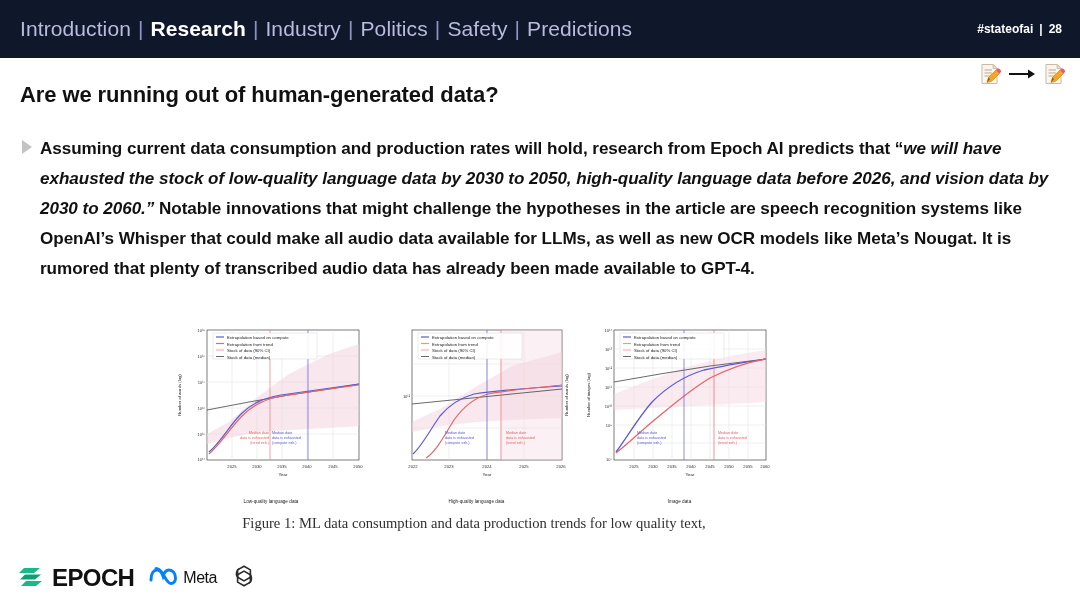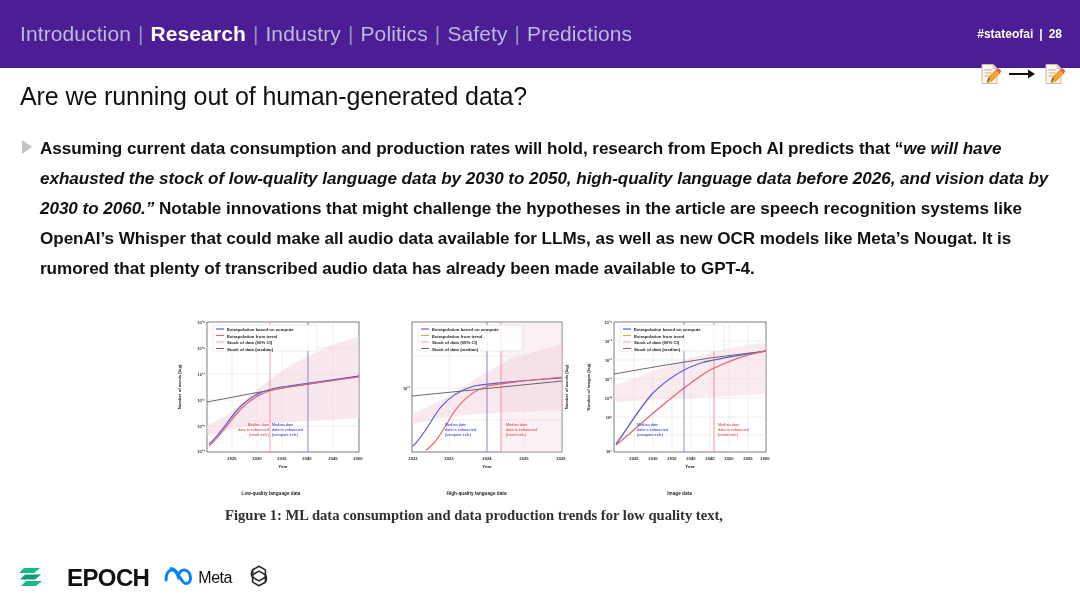--- a/index.html
+++ b/index.html
@@ -13,22 +13,22 @@
     font-family: "Liberation Sans", sans-serif;
     overflow: hidden;
     position: relative;
   }
 
   
   .navbar {
     position: absolute;
     left: 0; top: 0;
     width: 1080px;
-    height: 68px;
-    background: #4c1d95;
+    height: 58px;
+    background: #0f172a;
     display: flex;
     align-items: center;
     justify-content: space-between;
     box-sizing: border-box;
     padding: 0 18px 0 20px;
   }
   .nav-sections {
     display: flex;
     align-items: baseline;
     font-size: 21px;
@@ -71,22 +71,22 @@
     gap: 6px;
   }
   .memo-icon { display: block; }
   .arrow-icon { display: block; }
 
   
   .headline {
     position: absolute;
     left: 20px;
     top: 82px;
-    font-size: 25px;
-    font-weight: 400;
+    font-size: 22px;
+    font-weight: 700;
     color: #111111;
     letter-spacing: -0.1px;
   }
 
   
   .body-block {
     position: absolute;
     left: 20px;
     top: 134px;
     width: 1046px;
@@ -107,23 +107,22 @@
     letter-spacing: -0.05px;
   }
   .para .quote {
     font-style: italic;
   }
 
   
   .figure-wrap {
     position: absolute;
     left: 0;
-    top: 314px;
+    top: 322px;
     width: 948px;
-    font-weight: bold;
   }
   .charts-row {
     display: flex;
     justify-content: center;
     align-items: flex-start;
     gap: 8px;
   }
   .chart-cell {
     position: relative;
   }
@@ -156,21 +155,21 @@
     position: absolute;
     left: 18px;
     bottom: 8px;
     display: flex;
     align-items: center;
     gap: 13px;
   }
   .logo-epoch {
     display: flex;
     align-items: center;
-    gap: 23px;
+    gap: 8px;
   }
   .logo-epoch-text {
     font-size: 24px;
     font-weight: 700;
     color: #111111;
     letter-spacing: -0.6px;
   }
   .logo-meta {
     display: flex;
     align-items: center;

